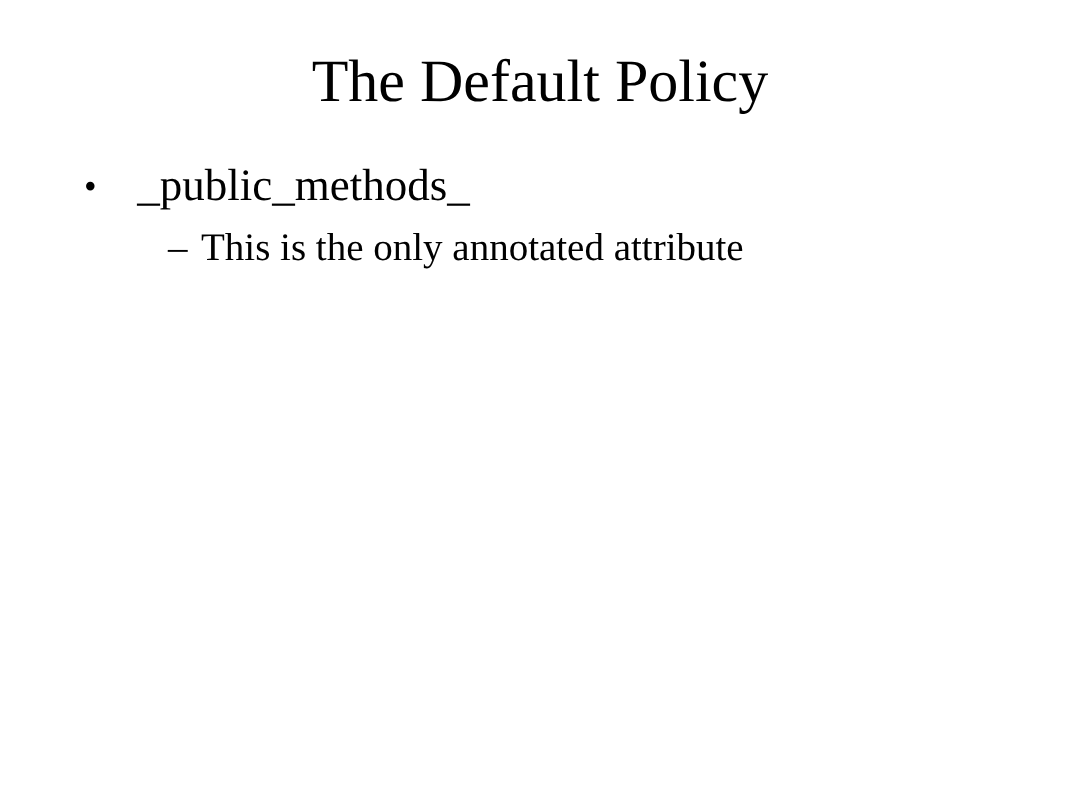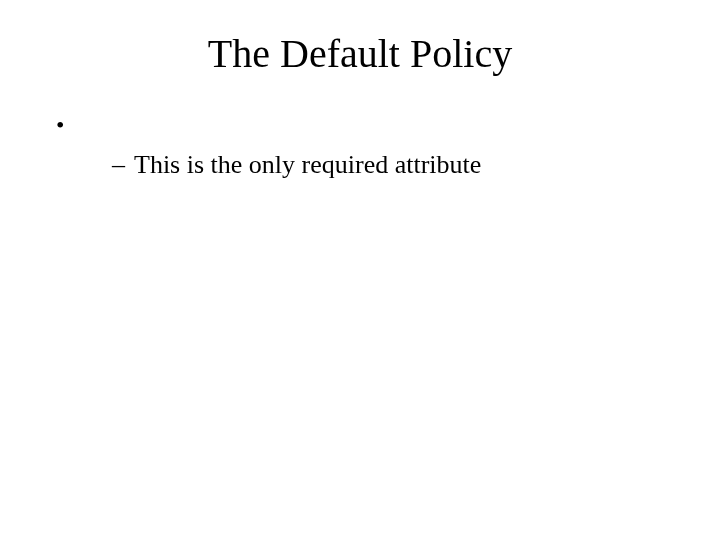--- a/index.html
+++ b/index.html
@@ -61,18 +61,19 @@
     text-indent: 0;
   }
 </style>
 </head>
 <body>
 
 <div class="slide">
   <div class="title">The Default Policy</div>
   <ul class="top">
     <li>
+      <span>_public_methods_</span>
       <ul class="sub">
-        <li><span>This is the only required attribute</span></li>
+        <li><span>This is the only annotated attribute</span></li>
       </ul>
     </li>
   </ul>
 </div>
 
 </body></html>

